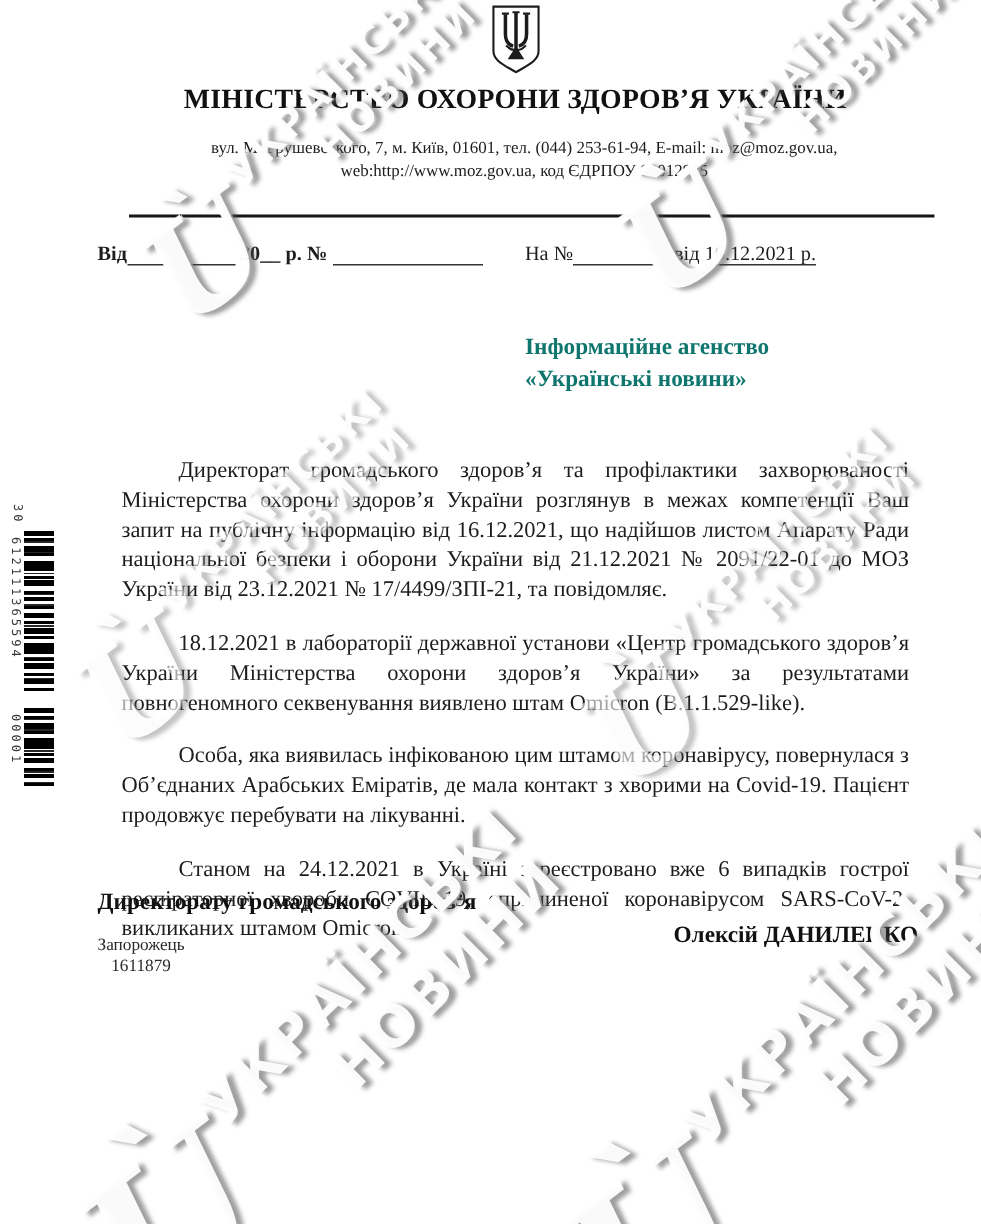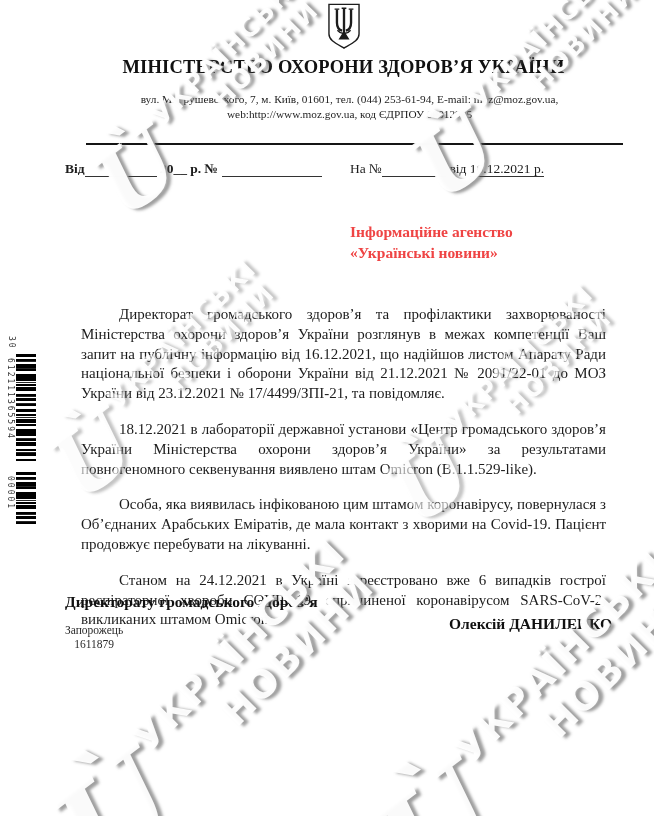--- a/index.html
+++ b/index.html
@@ -20,21 +20,21 @@
   .address{position:absolute;left:6px;top:92px;width:100%;font-size:11.3px;line-height:14.5px;color:#1d1d1d;}
   .rule{position:absolute;left:86px;top:143px;width:537px;height:2px;background:#151515;}
   
   .ref-row{position:absolute;left:65px;top:161px;width:557px;font-size:13.5px;color:#1d1d1d;}
   .ref-left{position:absolute;left:0;top:0;white-space:nowrap;font-weight:bold;}
   .ref-right{position:absolute;left:285px;top:0;white-space:nowrap;}
   .blank{display:inline-block;border-bottom:1px solid #333;height:13px;vertical-align:bottom;}
   .b72{width:72px;} .b100{width:100px;} .b64{width:64px;}
   .underlined{border-bottom:1px solid #333;}
   
-  .recipient{position:absolute;left:350px;top:222px;font-size:15.5px;font-weight:bold;line-height:20.5px;color:#ef4444;}
+  .recipient{position:absolute;left:350px;top:222px;font-size:15.5px;font-weight:bold;line-height:20.5px;color:#0f766e;}
   
   .body-text{position:absolute;left:65px;top:289px;width:557px;font-size:15px;line-height:19.8px;color:#1c1c1c;}
   .body-text p{margin:16px;text-indent:38px;text-align:justify;}
   
   .signature{position:absolute;left:65px;top:569px;width:557px;font-size:15.5px;font-weight:bold;line-height:21.8px;color:#111;}
   .sig-name{position:absolute;right:10px;top:44px;white-space:nowrap;}
   
   .footer{position:absolute;left:65px;top:623px;font-size:11.5px;line-height:14px;color:#2a2a2a;text-align:center;}
   
   .barcode{position:absolute;left:6px;top:336px;width:32px;height:190px;}

